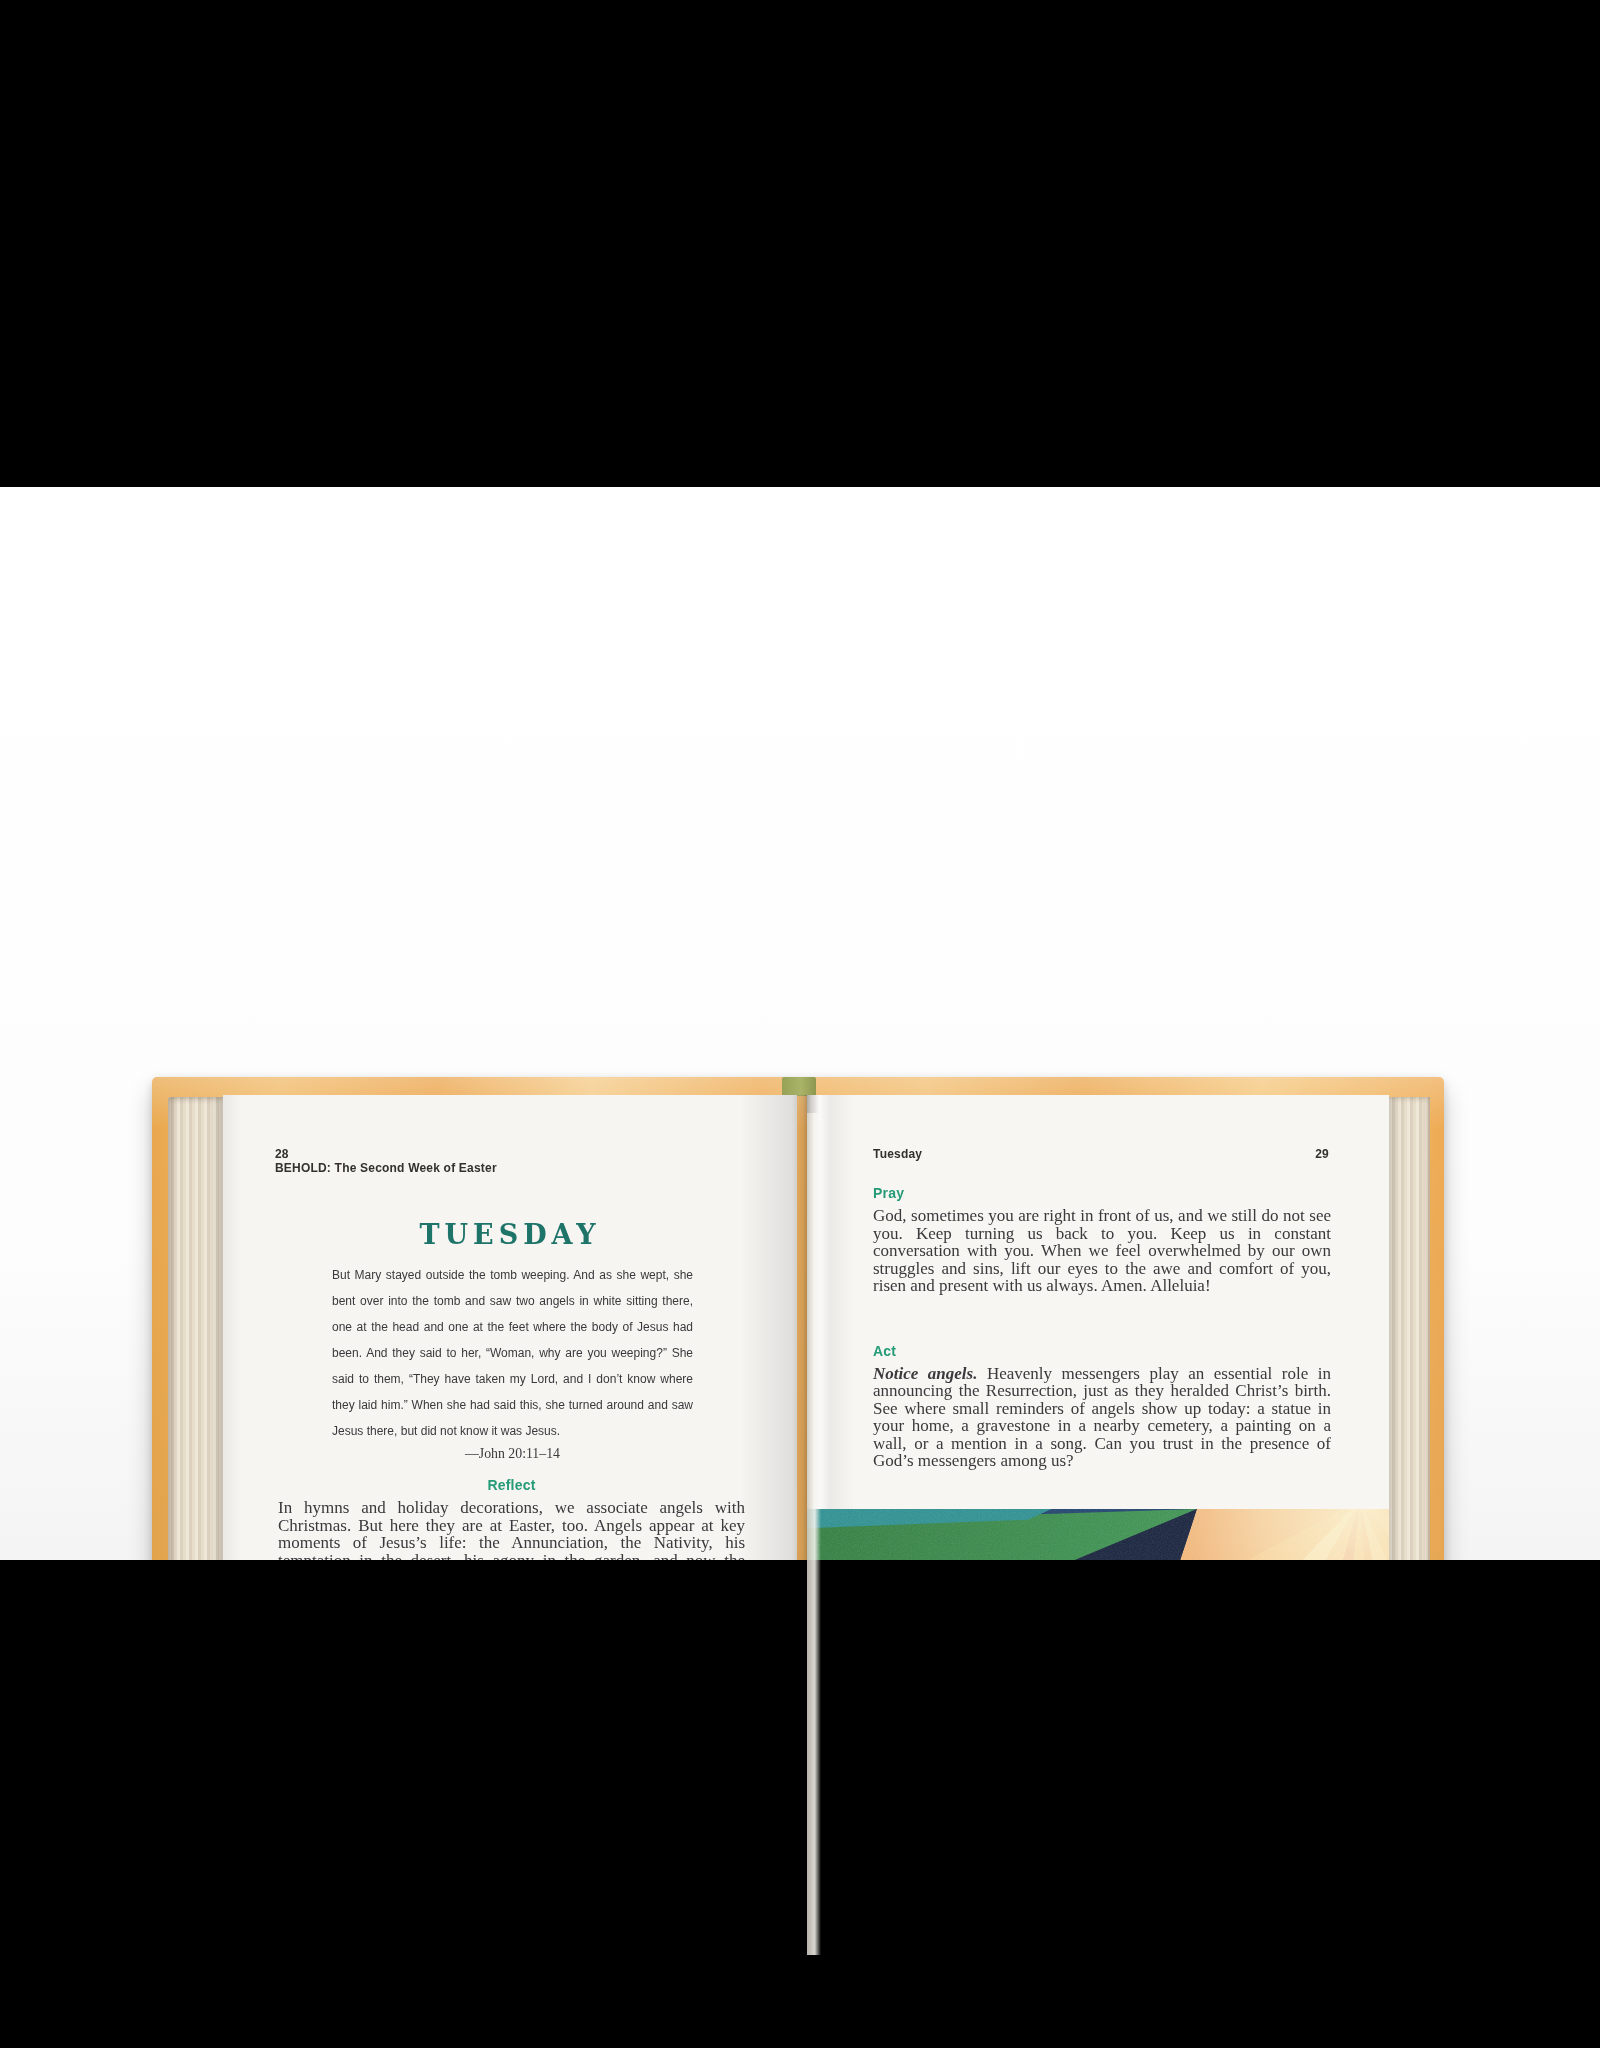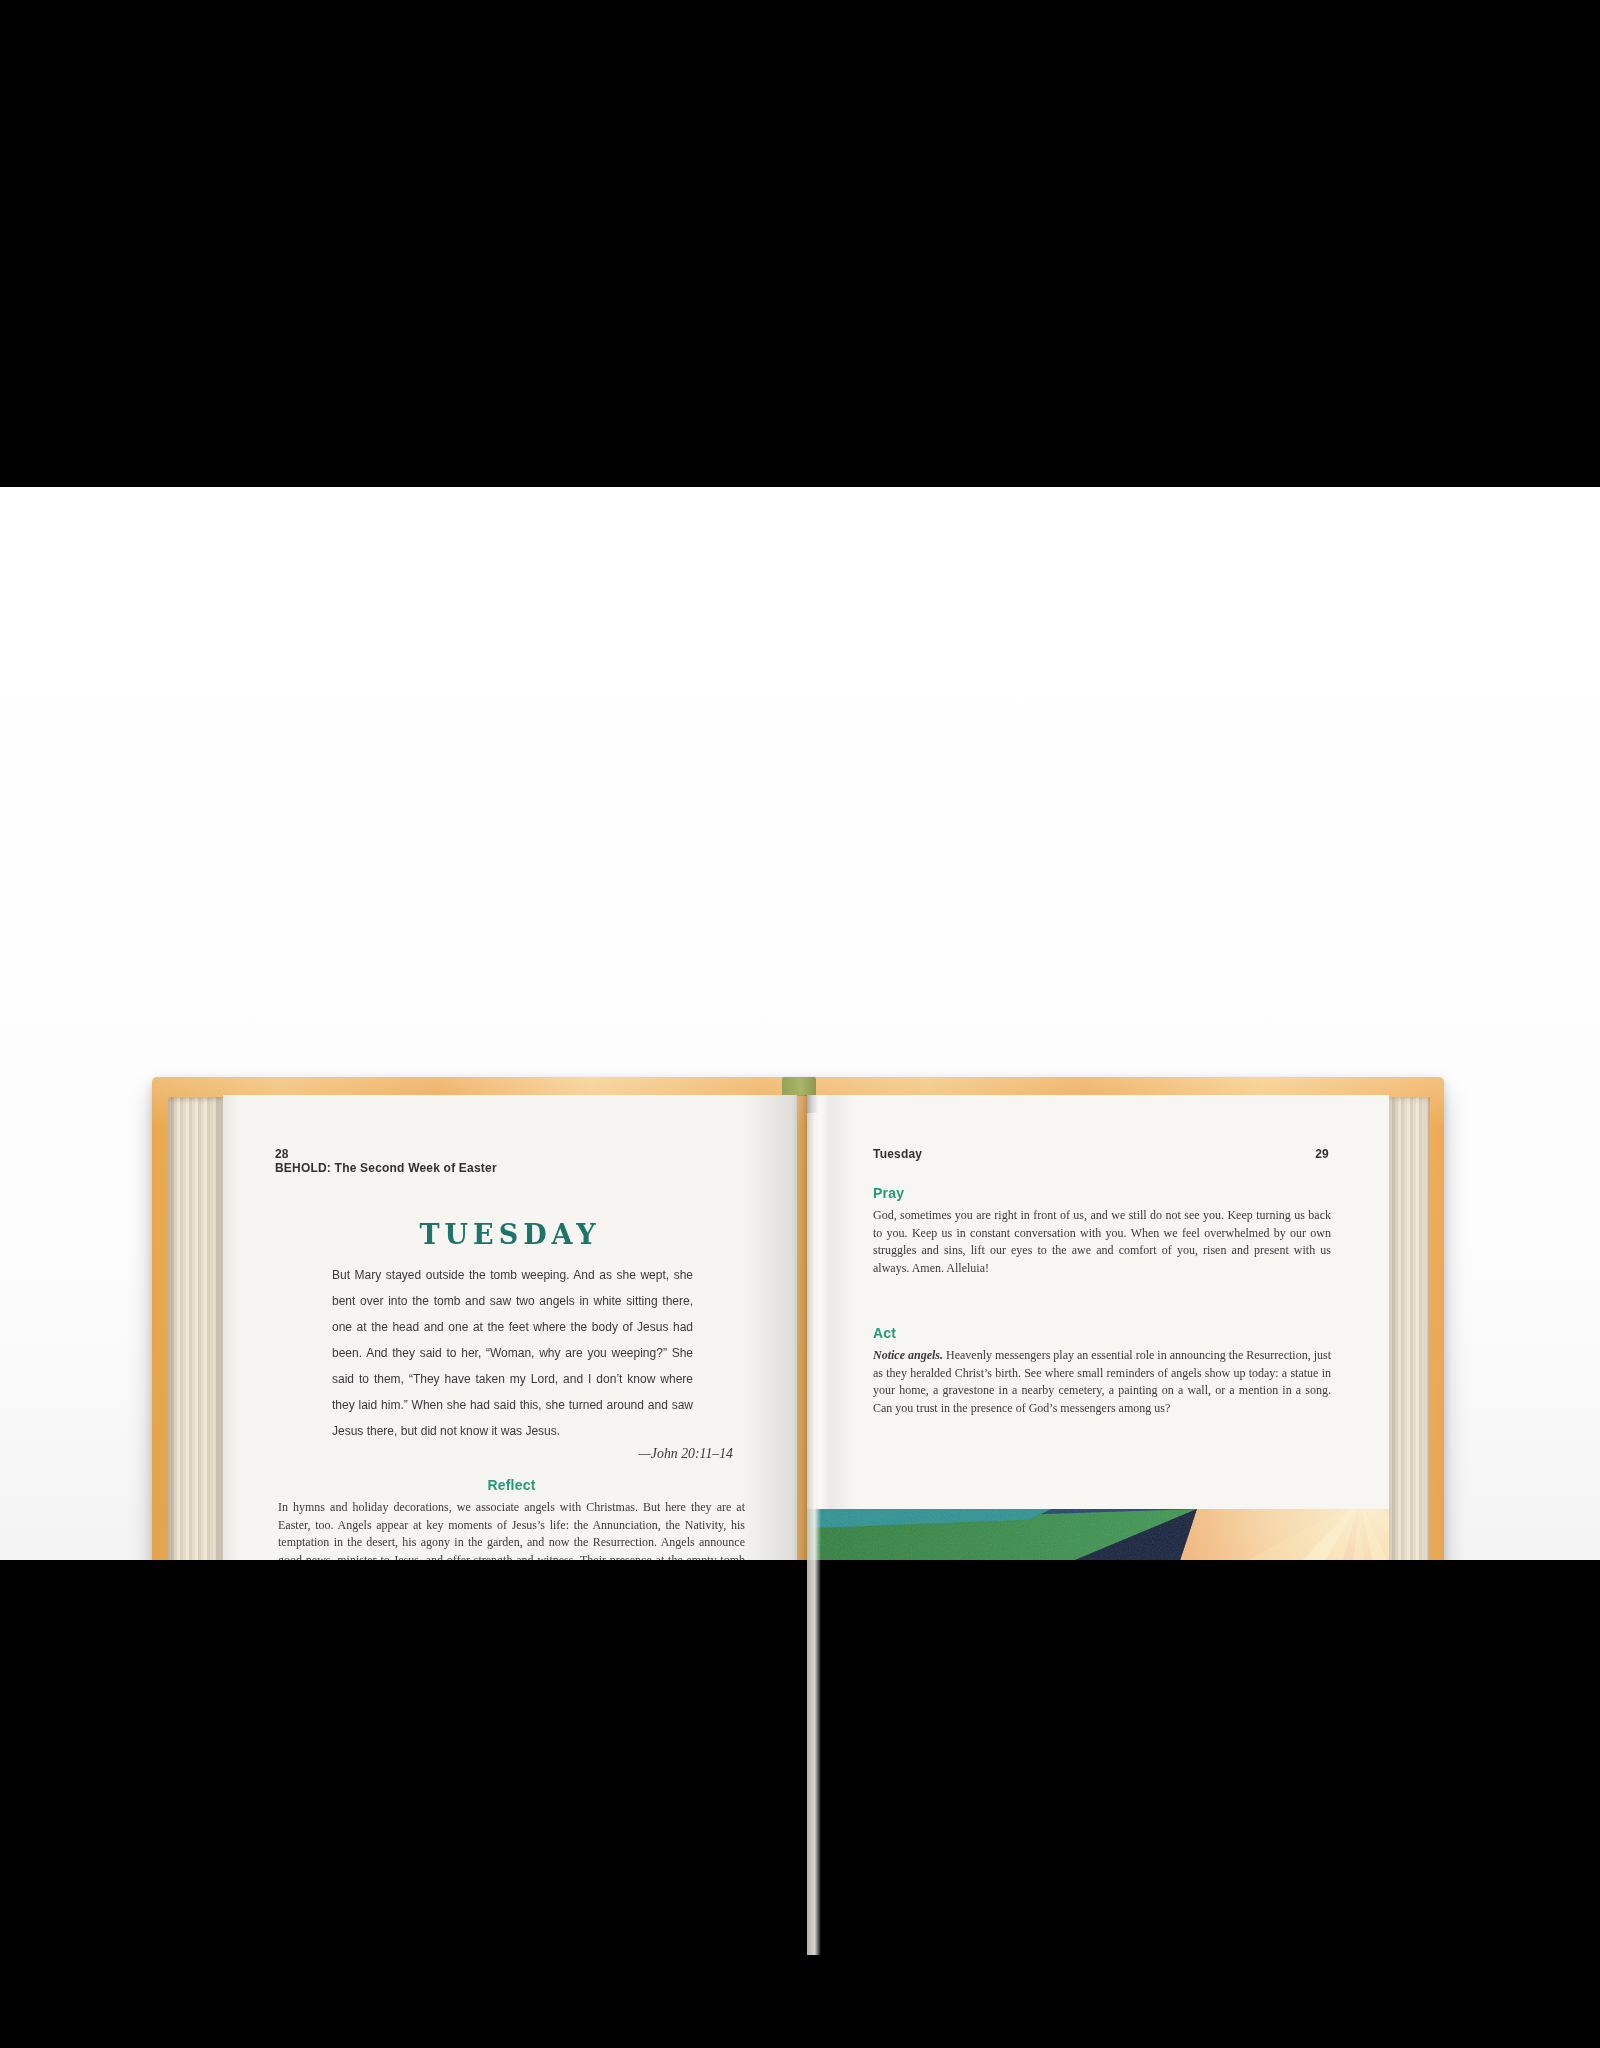--- a/index.html
+++ b/index.html
@@ -44,25 +44,25 @@
   .runhead{display:flex;justify-content:space-between;align-items:baseline;
         margin-top:52px;font-size:12px;font-weight:bold;color:#33312e;letter-spacing:0.2px;}
   .page.left .runhead{padding:0 46px 0 52px;flex-direction:column;}
   .page.right .runhead{padding:0 60px 0 66px;}
 
   
   .chapter-title{margin-top:44px;text-align:center;font-family:"DejaVu Serif",serif;
         font-weight:bold;font-size:27px;letter-spacing:5px;color:#1e7468;}
   .scripture{margin:12px 104px 0 109px;font-family:Liberation Sans, sans-serif;
         font-size:12px;line-height:26px;color:#3a393b;text-align:justify;}
-  .citation{margin:2px 64px 0 109px;font-family:"Liberation Serif",serif;
-        font-size:13.8px;color:#3a393b;text-align:right;font-style:italic;}
+  .citation{margin:2px 104px 0 109px;font-family:"Liberation Serif",serif;
+        font-size:13.8px;color:#3a393b;text-align:center;}
   .sect-head{font-size:14px;font-weight:bold;color:#259b77;letter-spacing:0.2px;}
   .page.left .sect-head{margin:15px 52px 0 55px;text-align:center;}
-  .body-par{font-family:"Liberation Serif",serif;font-size:12px;line-height:17.55px;
+  .body-par{font-family:"Liberation Serif",serif;font-size:17px;line-height:17.55px;
         color:#3a393b;text-align:justify;}
   .page.left .body-par{margin:6px 52px 0 55px;}
   .body-par.indent{text-indent:24px;margin-top:0;}
   .page.right .body-par{margin:6px 58px 0 66px;}
   .page.right .sect-head{margin:24px 58px 0 66px;}
   .page.right .sect-head.act{margin-top:48px;}
   em.book-title{font-style:italic;}
   em.lead{font-style:italic;font-weight:bold;}
 
   

